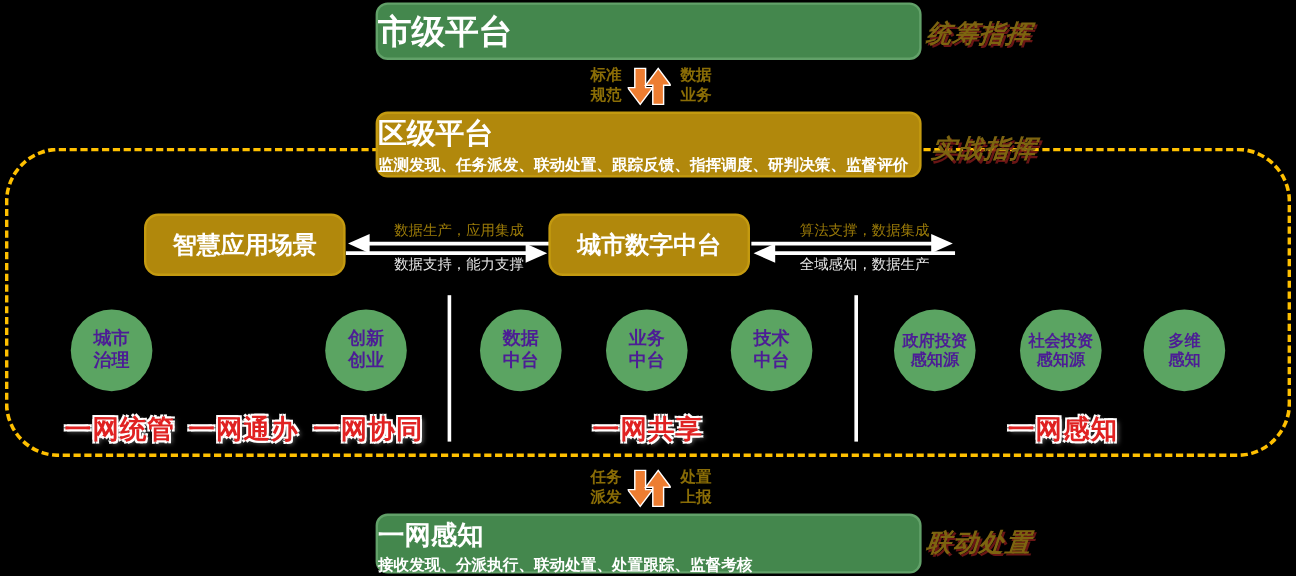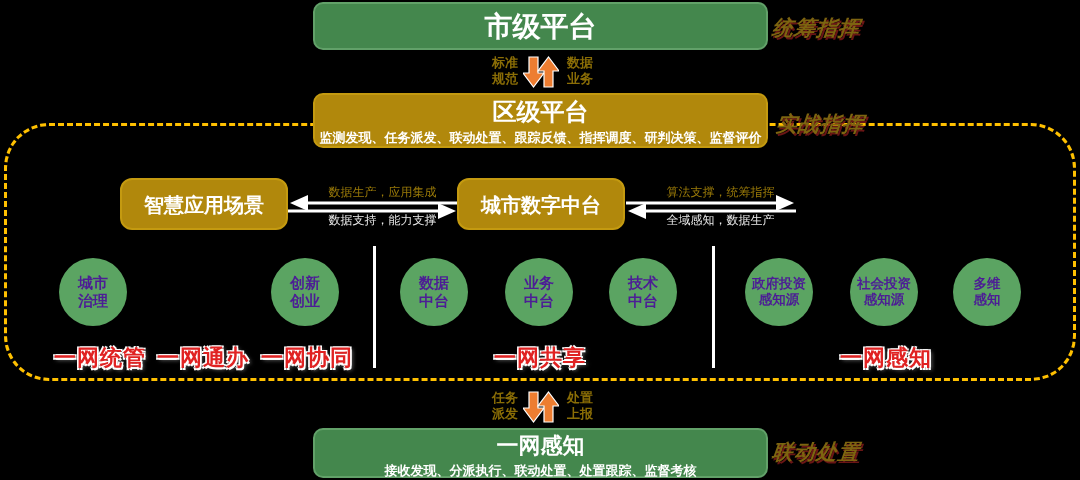--- a/index.html
+++ b/index.html
@@ -4,21 +4,21 @@
 <style>
   html,body{margin:0;padding:0;background:#000;}
   .stage{position:relative;width:1080px;height:480px;background:#000;overflow:hidden;
          font-family:"Liberation Sans","DejaVu Sans",sans-serif;}
   .abs{position:absolute;}
 
   
   .frame{left:4px;top:123px;width:1066px;height:252px;border:3px dashed #FFC000;border-radius:45px;z-index:0;}
 
   
-  .platform{left:313px;width:455px;border-radius:10px;text-align:center;z-index:2;box-sizing:border-box;}
+  .platform{left:313px;width:455px;border-radius:10px;text-align:left;z-index:2;box-sizing:border-box;}
   .green{background:#44874D;border:2px solid #62a169;}
   .gold{background:#B1880C;border:2px solid #c49a10;}
   .p-title{color:#fff;font-weight:bold;display:block;}
   .p-sub{color:#fff;font-weight:bold;font-size:13px;display:block;margin-top:3px;white-space:nowrap;}
   .city{top:2px;height:48px;}
   .city .p-title{font-size:28px;line-height:46px;}
   .district{top:93px;height:55px;padding-top:3px;}
   .district .p-title{font-size:24px;line-height:28px;}
   .street{top:428px;height:50px;padding-top:3px;}
   .street .p-title{font-size:22px;line-height:26px;}
@@ -99,21 +99,21 @@
   <div class="abs link-label link-white" style="left:288px;top:212px;">数据支持，能力支撑</div>
 
   <div class="abs" style="left:626px;top:178px;z-index:1;">
     <svg width="170" height="56" viewBox="0 0 170 56">
       <line x1="0" y1="25" x2="152" y2="25" stroke="#fff" stroke-width="3.2"></line>
       <polygon points="168,25 150,17 150,33" fill="#fff"></polygon>
       <line x1="18" y1="33" x2="170" y2="33" stroke="#fff" stroke-width="3.2"></line>
       <polygon points="2,33 20,25 20,41" fill="#fff"></polygon>
     </svg>
   </div>
-  <div class="abs link-label link-gold" style="left:626px;top:184px;">算法支撑，统筹指挥</div>
+  <div class="abs link-label link-gold" style="left:626px;top:184px;">算法支撑，数据集成</div>
   <div class="abs link-label link-white" style="left:626px;top:212px;">全域感知，数据生产</div>
 
   <div class="abs divider" style="left:373px;"></div>
   <div class="abs divider" style="left:712px;"></div>
 
   <div class="abs circle" style="left:59px;">城市
 治理</div>
   <div class="abs circle" style="left:271px;">创新
 创业</div>
   <div class="abs circle" style="left:400px;">数据

